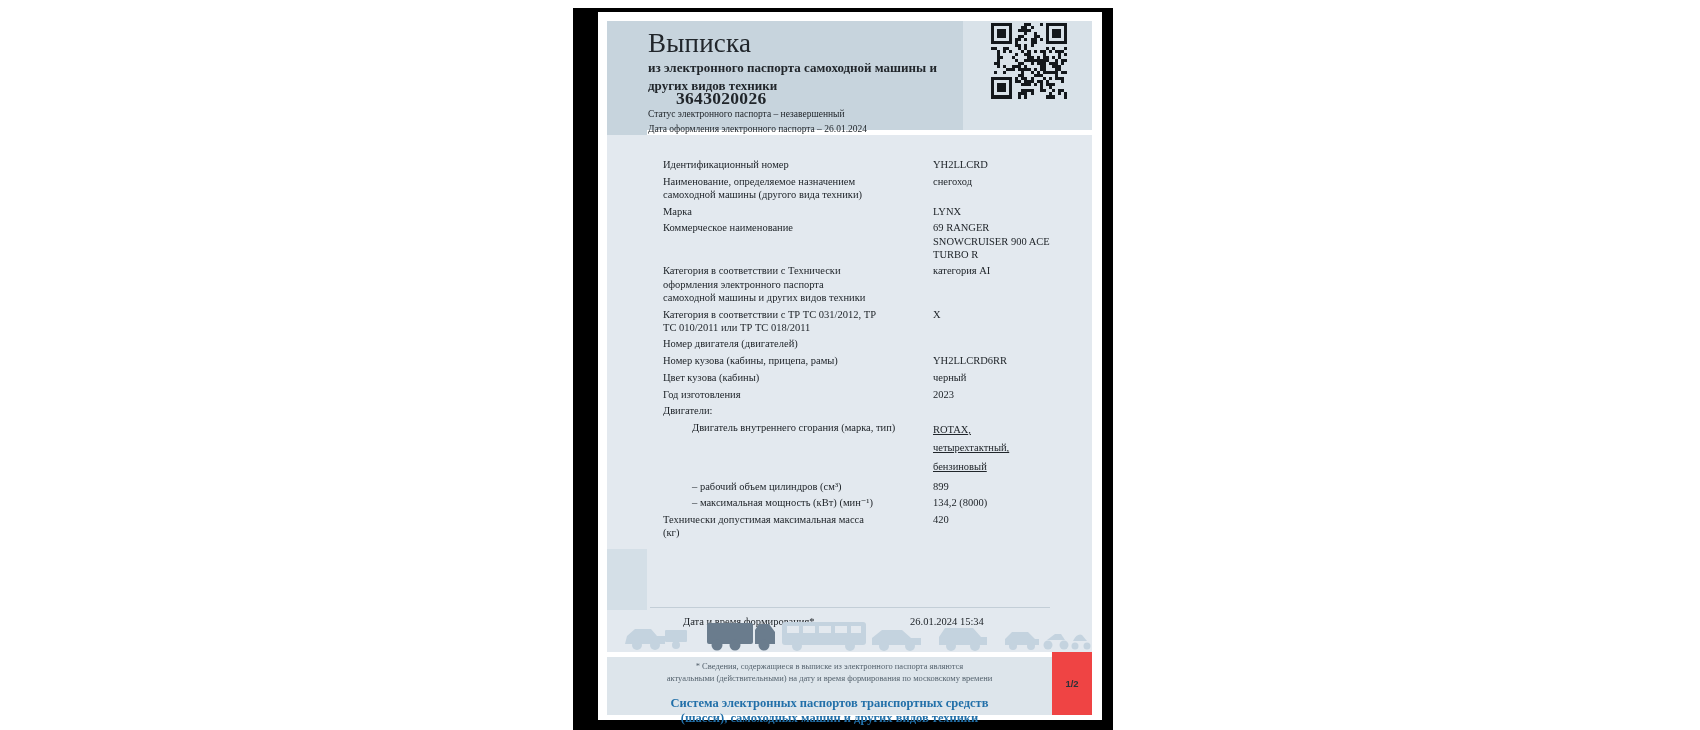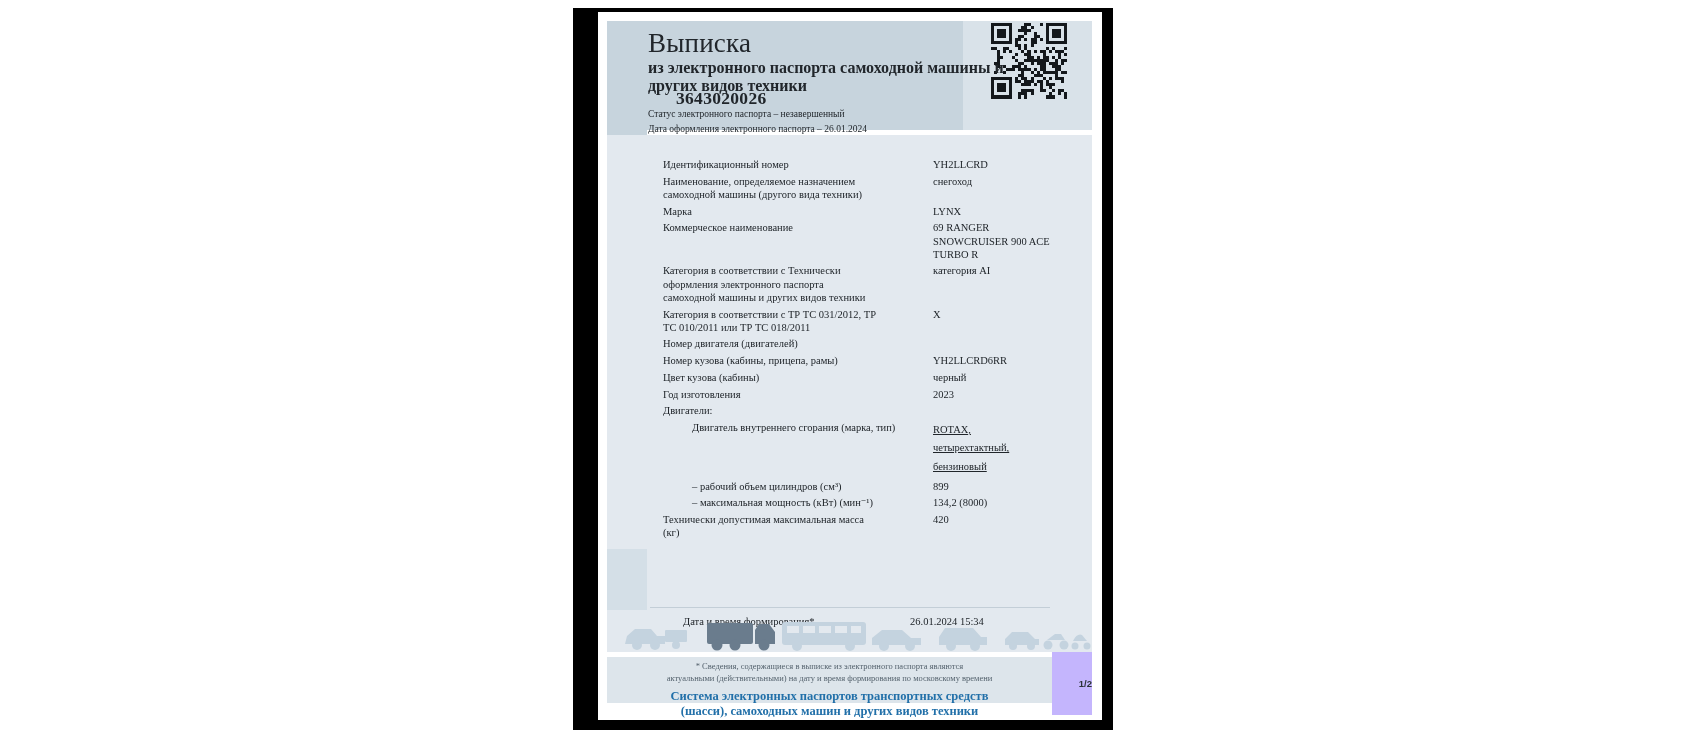--- a/index.html
+++ b/index.html
@@ -10,21 +10,21 @@
   .abs{position:absolute;}
   .frame{left:573px;top:8px;width:540px;height:725px;background:#000000;}
   .page{left:598px;top:8px;width:504px;height:708px;background:#ffffff;}
 
   
   .header-dark{left:9px;top:9px;width:356px;height:109px;background:#c7d4dd;}
   .header-light{left:365px;top:9px;width:129px;height:109px;background:#d9e2e9;}
   .qr{left:393px;top:10px;width:76px;height:77px;}
   .qr svg{width:76px;height:77px;display:block;}
   .doc-title{left:50px;top:16px;font-size:27px;line-height:30px;letter-spacing:.2px;}
-  .doc-subtitle{left:50px;top:47px;font-size:16px;font-weight:bold;line-height:17.5px;white-space:pre-line;}
+  .doc-subtitle{left:50px;top:47px;font-size:13px;font-weight:bold;line-height:17.5px;white-space:pre-line;}
   .doc-number{left:78px;top:76px;font-size:17.5px;font-weight:bold;letter-spacing:.3px;}
   .meta-line{left:50px;font-size:9.5px;line-height:11px;}
   .meta-status{top:97px;}
   .meta-date{top:112px;}
   .meta-line b{font-weight:normal;}
 
   
   .sidebar-strip{left:9px;top:118px;width:40px;height:105px;background:#c7d4dd;}
   .sidebar-strip2{left:9px;top:537px;width:40px;height:61px;background:#d4dfe7;}
   .content{left:9px;top:123px;width:485px;height:517px;background:#e3e9ef;overflow:hidden;}
@@ -35,24 +35,24 @@
   .row .val{flex:1;white-space:pre-line;}
   .row .val.spaced{line-height:18.4px;text-decoration:underline;}
 
   .rule{left:43px;top:472px;width:400px;height:1px;background:#c3ced7;}
   .formation{left:41px;top:480px;width:420px;display:flex;font-size:10.5px;line-height:13px;margin-left:35px;}
   .formation .flabel{flex:0 0 227px;}
   .silhouettes{left:0;bottom:0;width:485px;height:38px;}
   .silhouettes svg{display:block;width:485px;height:38px;}
 
   
-  .footer{left:9px;top:645px;width:445px;height:46px;background:#dde5eb;text-align:center;}
+  .footer{left:9px;top:645px;width:445px;height:58px;background:#dde5eb;text-align:center;}
   .footnote{margin-top:4px;font-size:8.5px;line-height:11.5px;color:#54626d;white-space:pre-line;}
-  .syslink{margin-top:5px;font-size:12.5px;font-weight:bold;line-height:14.5px;color:#2270a9;white-space:pre-line;}
-  .pagebox{left:454px;top:640px;width:40px;height:63px;background:#c4b5fd;display:flex;align-items:flex-start;justify-content:flex-end;}
+  .syslink{margin-top:12px;font-size:12.5px;font-weight:bold;line-height:14.5px;color:#2270a9;white-space:pre-line;}
+  .pagebox{left:454px;top:640px;width:40px;height:63px;background:#ef4444;display:flex;align-items:flex-start;justify-content:center;}
   .pagebox span{margin-top:26px;font-family:"Liberation Sans","DejaVu Sans",sans-serif;font-size:9.5px;font-weight:bold;color:#2b3238;}
 </style>
 </head>
 <body>
 
 <div class="abs frame">
   <div class="abs page" style="left:25px;top:4px;">
 
     <div class="abs header-dark"></div>
     <div class="abs header-light"></div>

